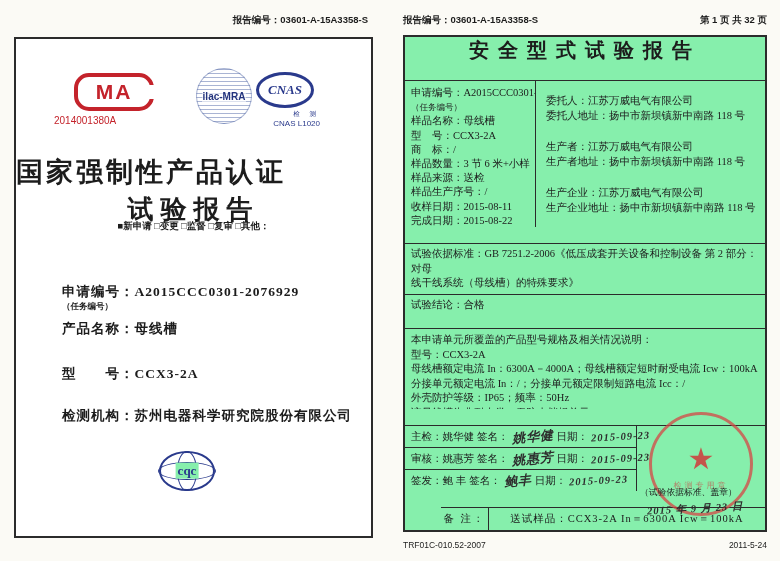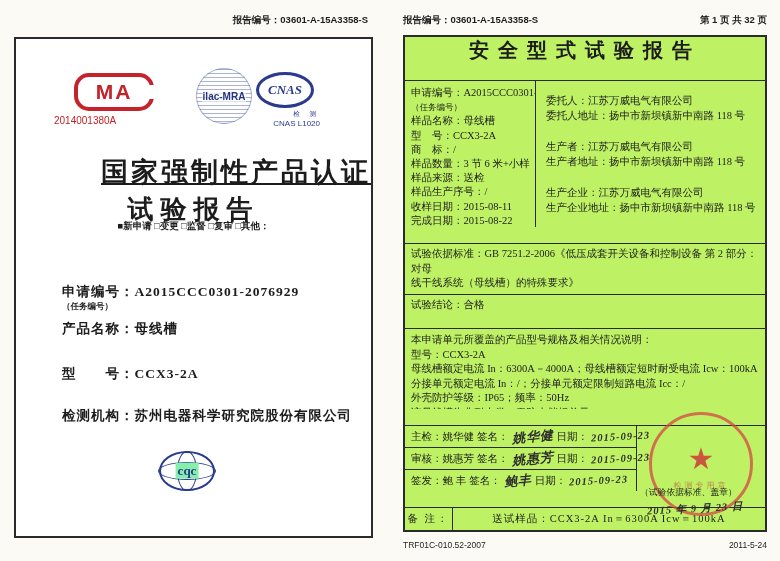--- a/index.html
+++ b/index.html
@@ -31,41 +31,41 @@
   .ilac span { font-weight:800; font-size:10px; color:#24347e; background:rgba(255,255,255,.6); padding:0 1px; }
 
   .cnas { position:absolute; left:240px; top:33px; width:58px; height:36px;
           border:3px solid #2a3a8c; border-radius:50%;
           display:flex; align-items:center; justify-content:center; box-sizing:border-box; }
   .cnas span { color:#2a3a8c; font-weight:800; font-style:italic; font-size:13px; }
   .cnas-sub { position:absolute; left:234px; top:71px; width:70px; text-align:right; color:#2a3a8c; }
   .cnas-sub .s1 { font-size:6.5px; letter-spacing:4px; }
   .cnas-sub .s2 { font-size:8px; }
 
-  .title1 { position:absolute; left:0; top:115px; width:100%; text-align:right;
-            font-size:27px; font-weight:700; letter-spacing:3px;text-decoration:underline; }
+  .title1 { position:absolute; left:0; top:115px; width:100%; text-align:left;
+            font-size:27px; font-weight:700; letter-spacing:3px; }
   .title2 { position:absolute; left:0; top:153px; width:100%; text-align:center;
             font-size:26px; font-weight:700; letter-spacing:7px; }
   .checks { position:absolute; left:0; top:181px; width:100%; text-align:center;
             font-size:9.5px; font-weight:700; }
 
   .f { position:absolute; left:46px; white-space:nowrap; font-size:13.5px; font-weight:600; letter-spacing:1px; }
   .f-note { position:absolute; left:46px; font-size:8.5px; font-weight:600; }
 
   .cqc { position:absolute; left:143px; top:412px; width:56px; height:40px;
          border:2px solid #2a3a8c; border-radius:50%; box-sizing:border-box; }
   .cqc::before { content:""; position:absolute; inset:9px -3px; border:1px solid #2a3a8c; border-radius:50%; }
   .cqc::after  { content:""; position:absolute; inset:-2px 16px; border:1px solid #2a3a8c; border-radius:50%; }
   .cqc span { position:absolute; left:50%; top:50%; transform:translate(-50%,-52%);
               color:#2a3a8c; font-weight:800; font-size:13px; background:#86efac; padding:0 2px; z-index:2; }
 
   
   .hdr-r { position:absolute; left:403px; top:14px; width:364px; display:flex;
            justify-content:space-between; font-size:9.5px; font-weight:700; }
-  .tbl { position:absolute; left:403px; top:35px; width:364px; height:497px; background:#bef264;
+  .tbl { position:absolute; left:403px; top:35px; width:364px; height:497px; background:#86efac;
          border:2px solid #2b2b2b; box-sizing:border-box; display:flex; flex-direction:column;
          font-size:10.5px;gap:16px; }
   .sec { border-top:1px solid #2b2b2b; box-sizing:border-box; }
 
   .t-title { height:40px; display:flex; align-items:center; justify-content:center;
              font-size:20px; font-weight:700; letter-spacing:9px; }
 
   .info { height:147px; display:flex; }
   .info-l { width:131px; border-right:1px solid #2b2b2b; box-sizing:border-box;
             padding:5px 2px 0 6px; line-height:14.2px; white-space:nowrap; overflow:hidden; }
@@ -89,21 +89,21 @@
   .stamp-cell { flex:1; position:relative; }
   .stamp { position:absolute; left:12px; top:-14px; width:104px; height:104px;
            border:3px solid rgba(213,70,70,.75); border-radius:50%; box-sizing:border-box; z-index:3; }
   .stamp .star { position:absolute; left:50%; top:44%; transform:translate(-50%,-50%);
                  color:rgba(208,58,58,.85); font-size:30px; }
   .stamp .band { position:absolute; left:0; right:0; top:66%; text-align:center;
                  color:rgba(204,64,64,.6); font-size:8px; letter-spacing:3px; }
   .stamp-cap  { position:absolute; left:3px; top:61px; font-size:8.8px; z-index:4; white-space:nowrap; }
   .stamp-date { position:absolute; left:10px; top:76px; z-index:4; }
 
-  .remark { height:34px; display:flex; }
+  .remark { height:34px; display:flex;margin-left:36px; }
   .remark-l { width:48px; border-right:1px solid #2b2b2b; box-sizing:border-box;
               display:flex; align-items:center; justify-content:center; letter-spacing:2px; }
   .remark-v { flex:1; display:flex; align-items:center; justify-content:center; letter-spacing:1px; }
 
   .foot-r { position:absolute; left:403px; top:540px; width:364px; display:flex;
             justify-content:space-between; font-size:8.5px; }
 </style>
 </head>
 <body>
 

